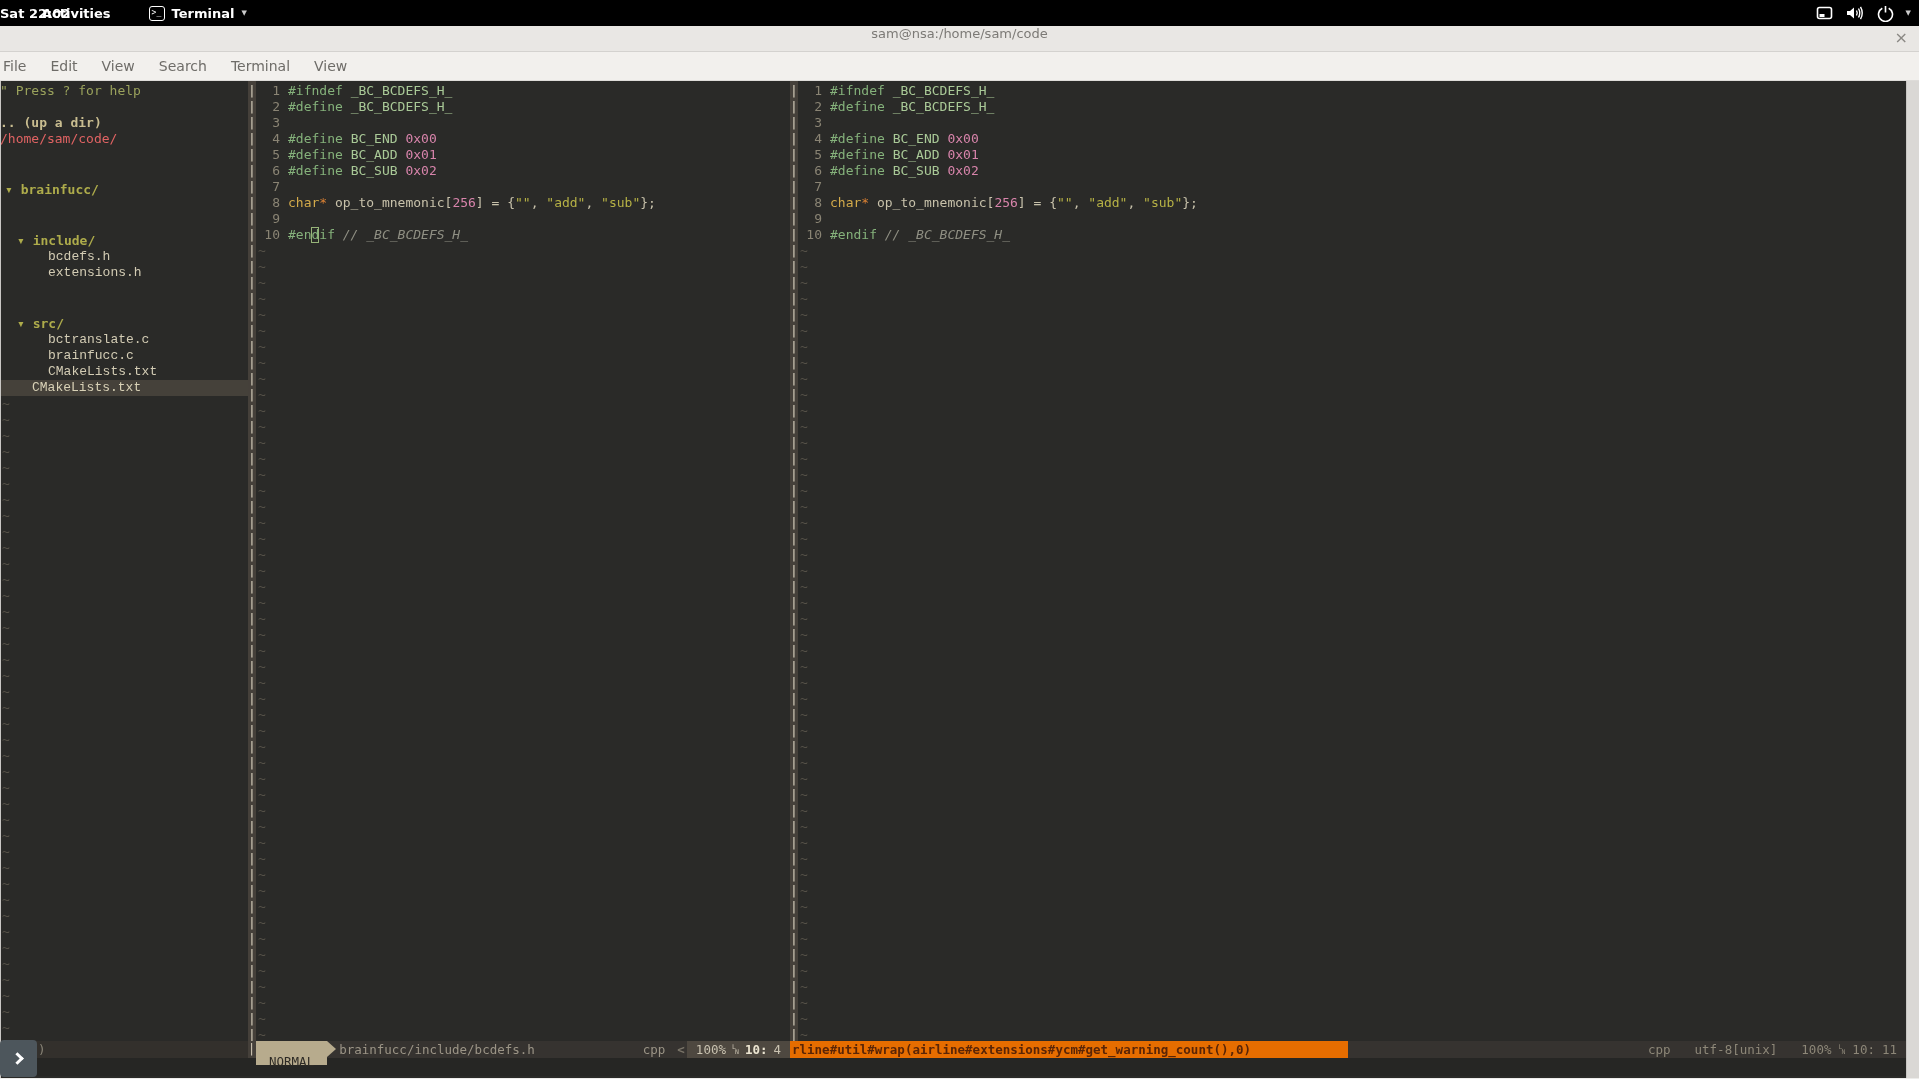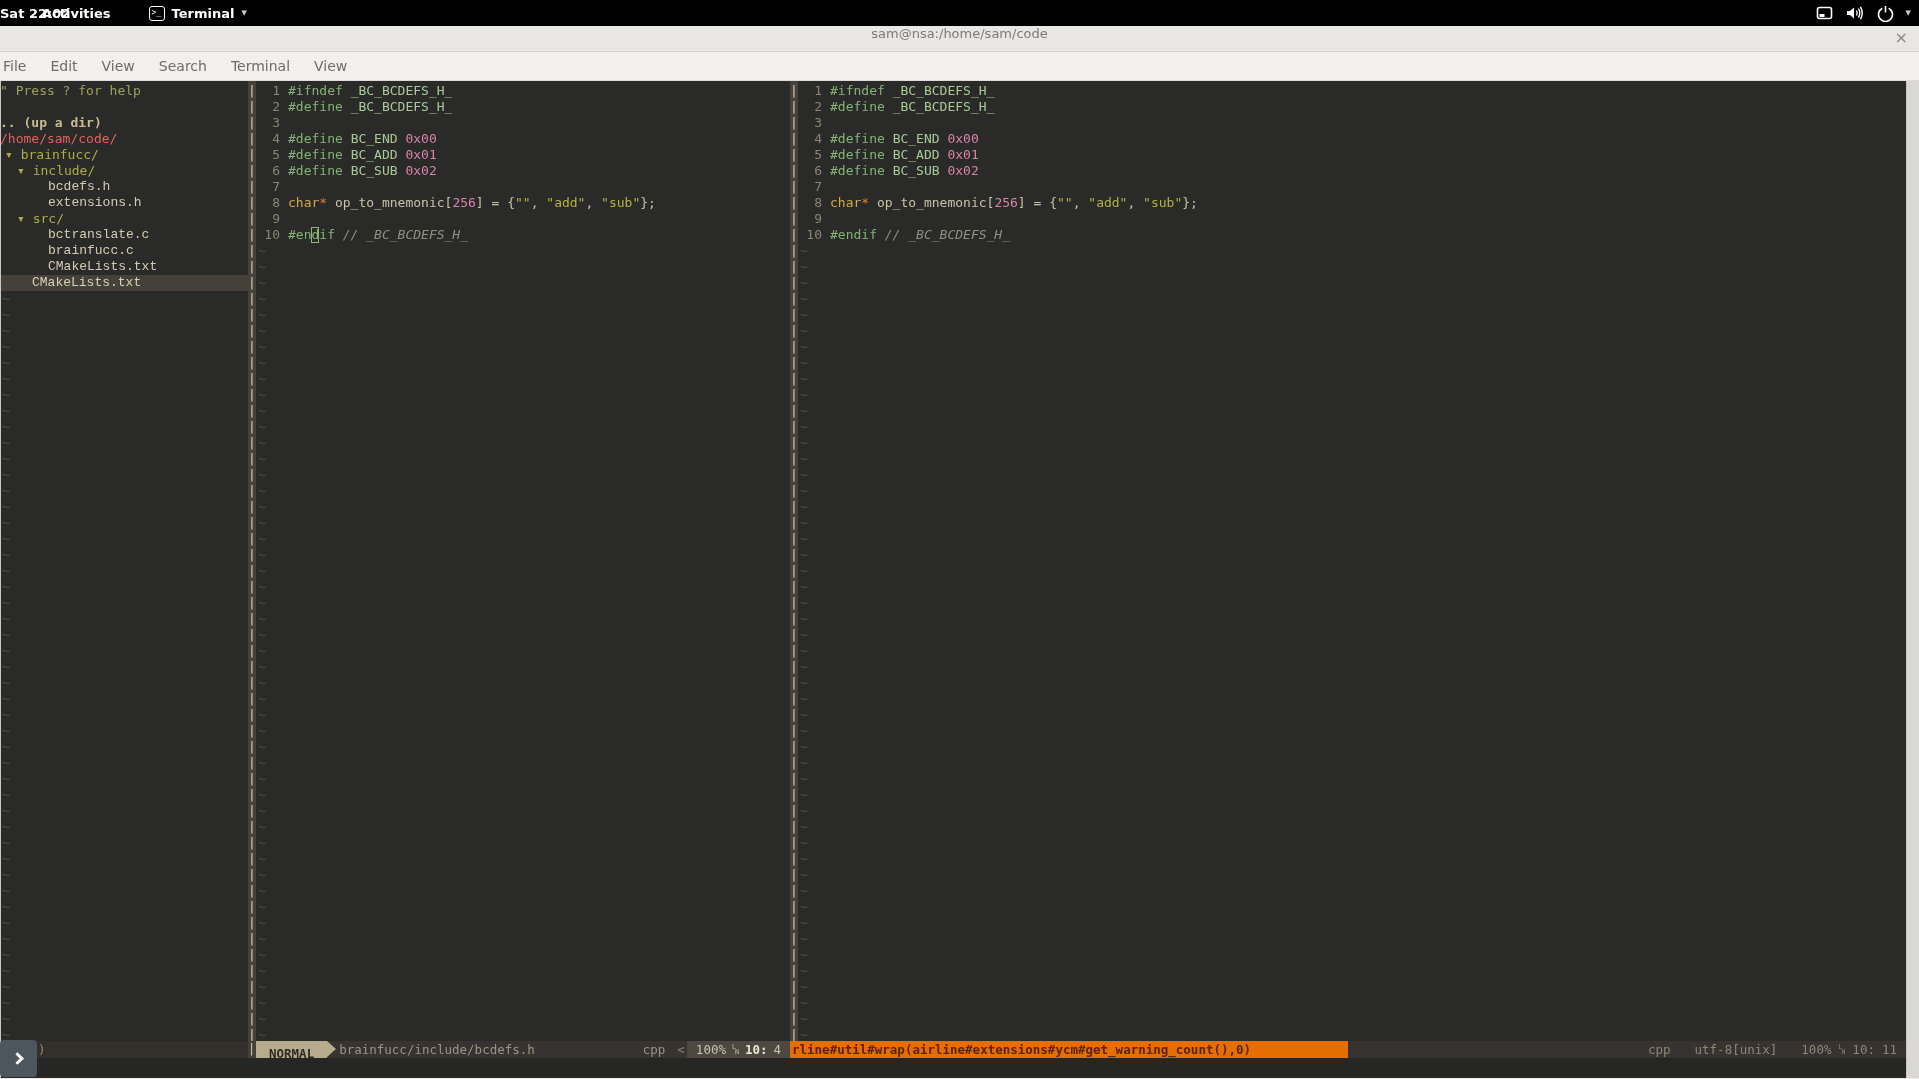--- a/index.html
+++ b/index.html
@@ -39,21 +39,21 @@
   .pane { padding-top:2px; overflow:hidden; }
   .pane.left { width:534px; }
   .pane.right { flex:1; }
 
   .trow { height:16px; white-space:pre; }
   .trow.ind0 { padding-left:5px; } .trow.ind1 { padding-left:17px; }
   .trow.ind2 { padding-left:48px; } .trow.indsel { padding-left:32px; }
   .k-help { color:var(--c-help); }
   .k-updir { color:var(--c-updir); font-weight:bold; }
   .k-path { color:var(--c-path); }
-  .k-dir { color:var(--c-dir); font-weight:normal; }
+  .k-dir { color:var(--c-dir); font-weight:bold;margin-top:35px; }
   .k-file { color:var(--c-file);font-family:Liberation Mono, monospace; }
   .tsel { background:var(--c-selbg); }
   .tsel span { color:var(--c-selfg); }
   .tilde-row { height:16px; color:var(--c-tilde); padding-left:2px; }
 
   .crow { height:16px; white-space:pre; display:flex; }
   .lnum { display:inline-block; width:24px; margin-right:8px; text-align:right;
           color:var(--c-lnr); flex:none; }
   .c-pp  { color:var(--c-pp); }
   .c-ppn { color:var(--c-ppn); }
@@ -65,21 +65,21 @@
   .c-fg  { color:var(--c-fg); }
   .cursor-cell { outline:1px solid #96b478; outline-offset:-1px; }
 
   
   .statusbar { height:17px; display:flex; align-items:stretch; background:#363330;
                font-family:"DejaVu Sans Mono","Liberation Mono",monospace; font-size:12.5px; line-height:17px; }
   .st-tree { width:248px; background:#33302c; color:#8a8578; }
   .st-tree span { margin-left:38px; }
   .st-vsep { width:8px; background:#45403a; color:#d5ccba; overflow:hidden; font-size:12px; }
   .st-left { width:534px; display:flex; align-items:stretch; }
-  .st-mode { background:var(--c-normalbg); color:var(--c-normalfg); font-weight:bold; padding:4px 13px; }
+  .st-mode { background:var(--c-normalbg); color:var(--c-normalfg); font-weight:normal; padding:12px 13px; }
   .st-arrow { width:0; height:0; border-top:8.5px solid transparent; border-bottom:8.5px solid transparent;
               border-left:9px solid var(--c-normalbg); }
   .st-path { color:var(--c-stext); margin-left:3px; }
   .st-spacer { flex:1; }
   .st-ft { color:var(--c-stext); margin-right:12px; }
   .st-chev { color:#7a7468; margin-right:2px; font-weight:bold; }
   .st-info { background:var(--c-infobg); padding:0 9px; display:flex; align-items:center; gap:6px;
              color:#c9c2b0; }
   .st-strong { color:var(--c-strong); font-weight:bold; }
   .ln-stack { display:inline-flex; flex-direction:column; font-size:6.5px; line-height:5px;

